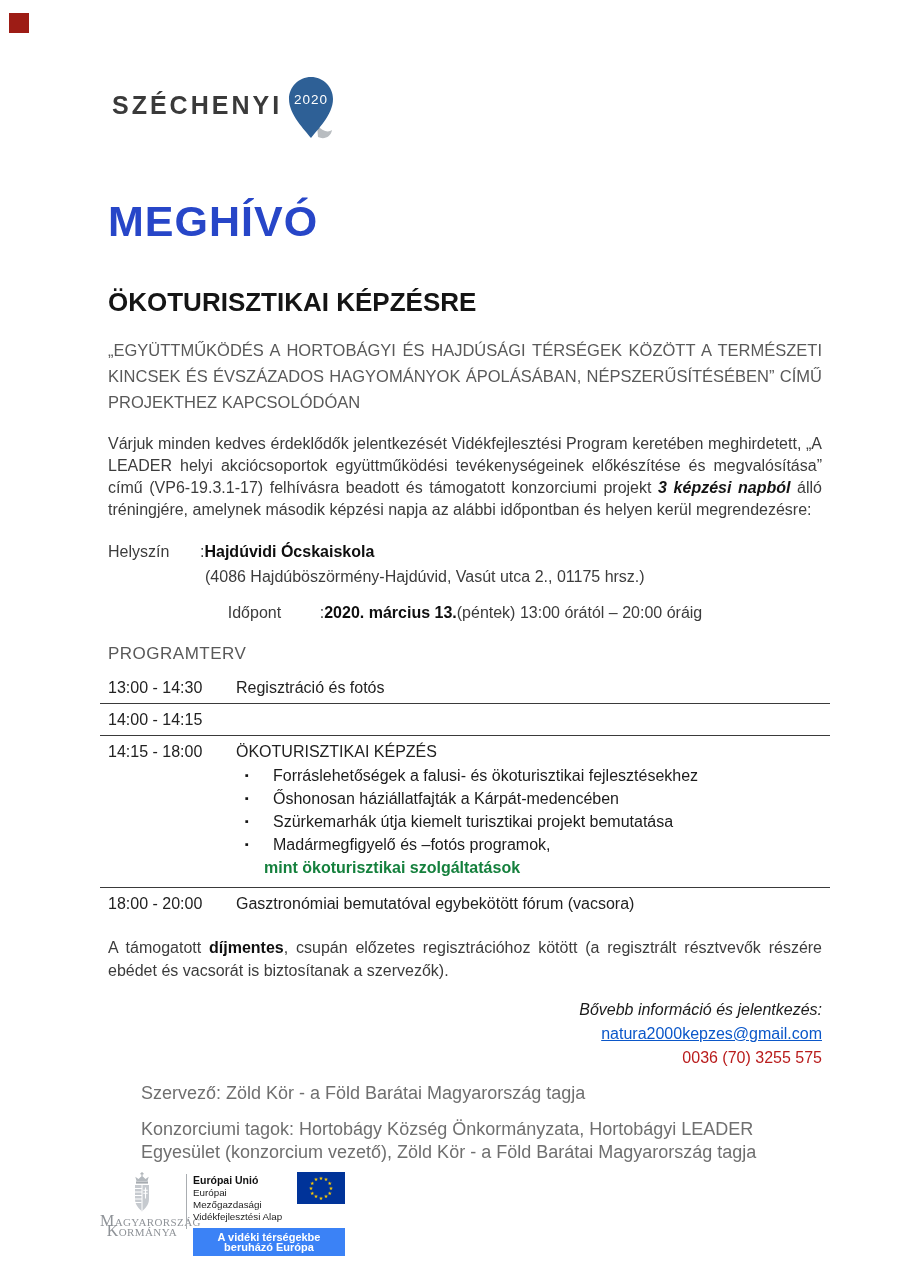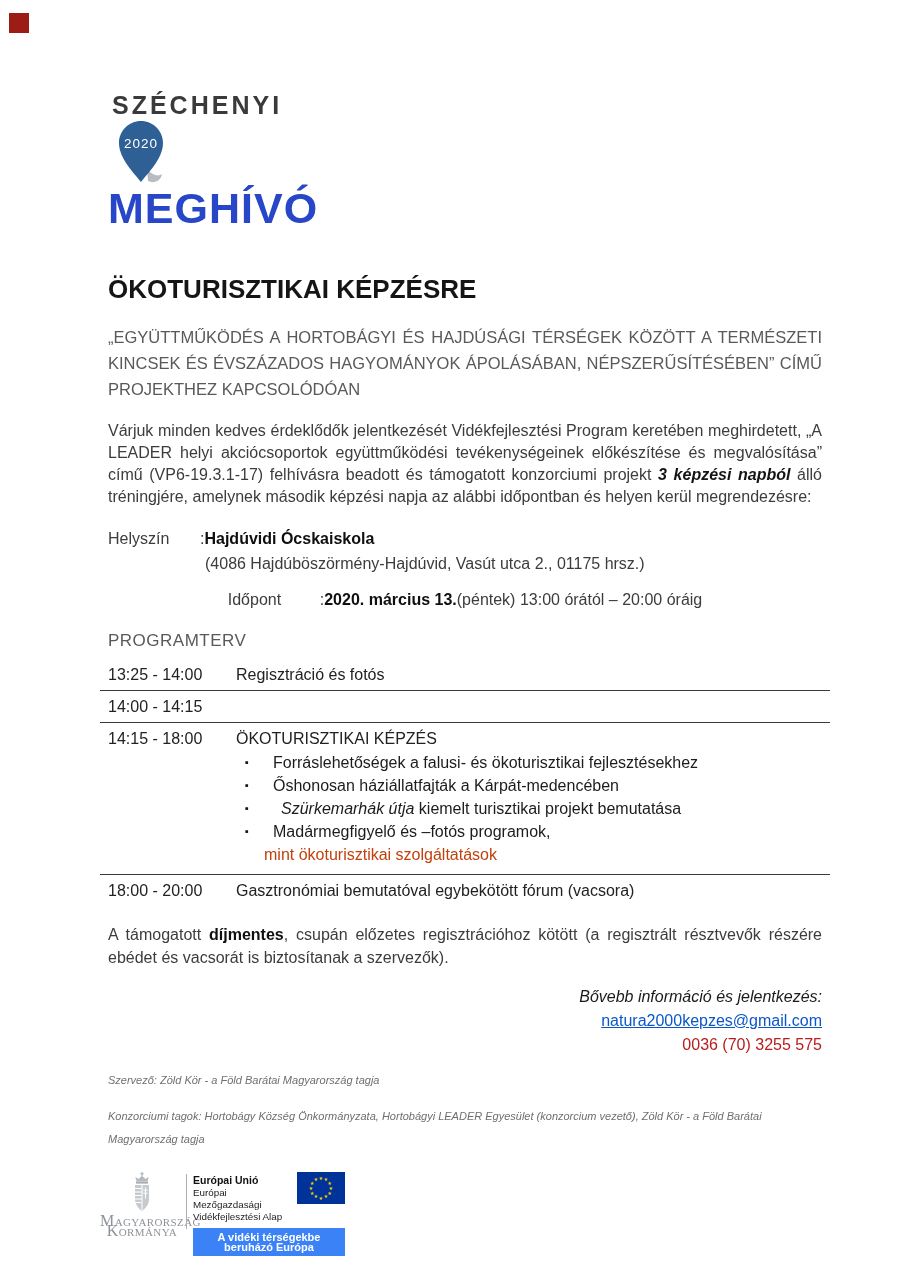--- a/index.html
+++ b/index.html
@@ -1,26 +1,26 @@
 <!DOCTYPE html>
 <html lang="hu"><head>
 <meta charset="utf-8">
 <style>
   html,body{margin:0;padding:0;background:#fff;}
   .page{position:relative;width:908px;height:1281px;background:#ffffff;overflow:hidden;
         font-family:"Liberation Sans",sans-serif;color:#3c3c3c;}
   .corner-marker{position:absolute;left:9px;top:13px;width:20px;height:20px;background:#9d1c15;}
 
   
-  .logo{position:absolute;left:112px;top:76px;display:flex;align-items:flex-start;flex-direction:column;}
+  .logo{position:absolute;left:112px;top:76px;display:flex;align-items:flex-start;}
   .logo-brand{font-size:25px;font-weight:bold;letter-spacing:3px;color:#3a3a3a;margin-top:15px;}
   .logo-pin{margin-left:6px;width:46px;height:64px;}
 
   
-  .content{position:absolute;left:108px;top:186px;width:714px;}
+  .content{position:absolute;left:108px;top:199px;width:714px;}
   .title{font-size:43px;line-height:44px;font-weight:bold;color:#2746c8;letter-spacing:1px;margin:0;}
   .subtitle{font-size:26px;line-height:30px;font-weight:bold;color:#151515;margin:44px 0 0 0;}
   .project-line{margin-top:20px;font-size:16.5px;line-height:26px;color:#595959;text-align:justify;}
   .intro{margin-top:18px;font-size:16px;line-height:22px;color:#3c3c3c;text-align:justify;}
   .bi{font-weight:bold;font-style:italic;color:#141414;}
 
   .details{margin-top:20px;font-size:16px;color:#3c3c3c;}
   .drow{display:flex;line-height:22px;}
   .drow.time-row{margin-top:14px;justify-content:center;}
   .dlabel{width:92px;flex:none;}
@@ -30,30 +30,30 @@
   .program-heading{margin-top:20px;font-size:17px;color:#595959;letter-spacing:.5px;}
   .ptable{margin-top:8px;margin-left:-8px;width:730px;font-size:16px;color:#222;}
   .prow{display:flex;padding:4px 0 4px 8px;border-bottom:1px solid #3a3a3a;}
   .prow.no-line{border-bottom:none;}
   .ptime{width:100px;flex:none;margin-right:28px;line-height:23px;}
   .pact{flex:1;line-height:23px;}
   .pbullets{margin-top:1px;padding-bottom:4px;}
   .brow{display:flex;line-height:23px;}
   .bglyph{width:28px;flex:none;padding-left:9px;font-size:11px;color:#141414;}
   .btext{flex:1;color:#1c1c1c;}
-  .bcont{padding-left:28px;line-height:23px;color:#c2410c;}
-  .ital{font-style:italic;margin-left:8px;}
+  .bcont{padding-left:28px;line-height:23px;color:#15803d;font-weight:bold;}
+  .ital{}
 
   .fee{margin-top:17px;font-size:16px;line-height:23px;text-align:justify;color:#3c3c3c;}
   .contact{margin-top:16px;text-align:right;font-size:16px;line-height:24px;}
   .contact-label{font-style:italic;color:#1b1b1b;}
   .contact-email a{color:#0b57c9;text-decoration:underline;cursor:pointer;}
   .contact-phone{color:#b91c1c;}
 
-  .credits{margin-top:12px;font-style:italic;color:#6f6f6f;font-size:11px;line-height:23px;}
+  .credits{margin-top:12px;color:#6f6f6f;font-size:18px;line-height:23px;margin-left:33px;}
   .consortium{margin-top:13px;}
 
   
   .footer{position:absolute;left:100px;top:1172px;display:flex;align-items:flex-start;}
   .gov{width:84px;text-align:center;}
   .gov svg{display:block;margin:0 auto;}
   .gov-name{margin-top:3px;font-family:"Liberation Serif",serif;font-variant:small-caps;
             font-size:16px;line-height:9.5px;color:#8f9398;letter-spacing:.4px;}
   .fdivider{width:1px;background:#a9adb1;height:55px;margin:2px 3px 0 2px;}
   .eu{margin-left:3px;width:152px;}
@@ -103,21 +103,21 @@
           <span>: </span>
           <span class="strong">2020. március 13.</span>
           <span>(péntek) 13:00 órától – 20:00 óráig</span>
       </div>
     </div>
 
     <div class="program-heading">PROGRAMTERV</div>
 
     <div class="ptable">
       <div class="prow">
-        <span class="ptime">13:25 - 14:00</span>
+        <span class="ptime">13:00 - 14:30</span>
         <span class="pact">Regisztráció és fotós</span>
       </div>
       <div class="prow">
         <span class="ptime">14:00 - 14:15</span>
       </div>
       <div class="prow">
         <span class="ptime">14:15 - 18:00</span>
         <span class="pact">
           <span>ÖKOTURISZTIKAI KÉPZÉS</span>
           <div class="pbullets">

